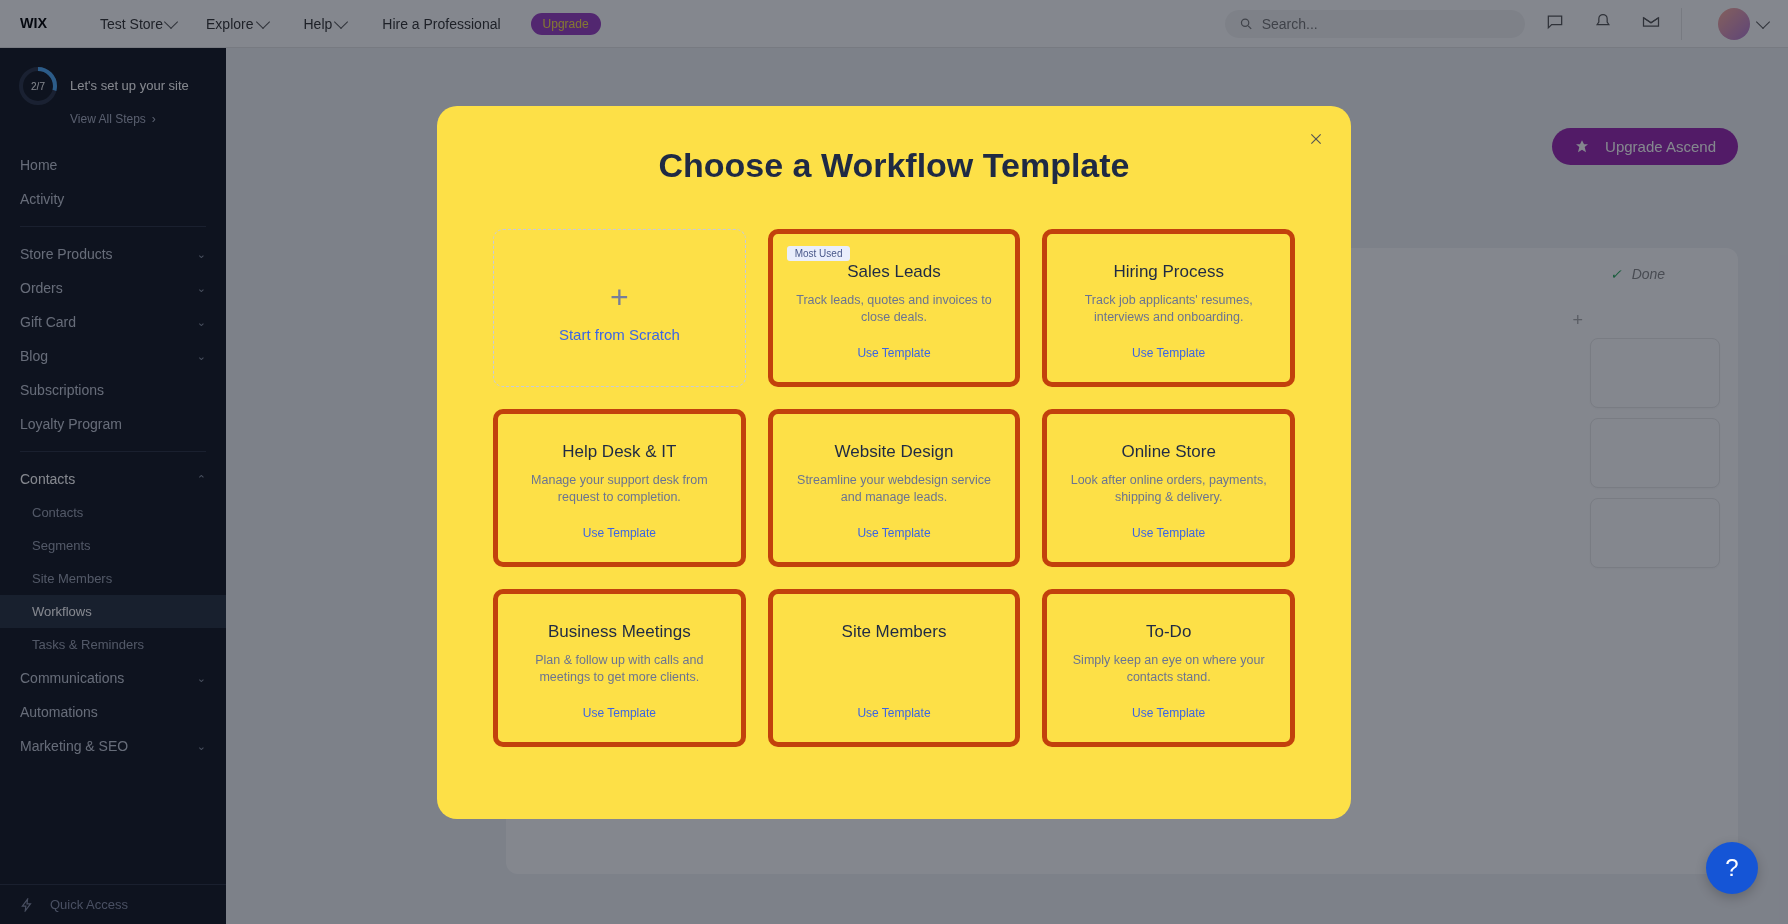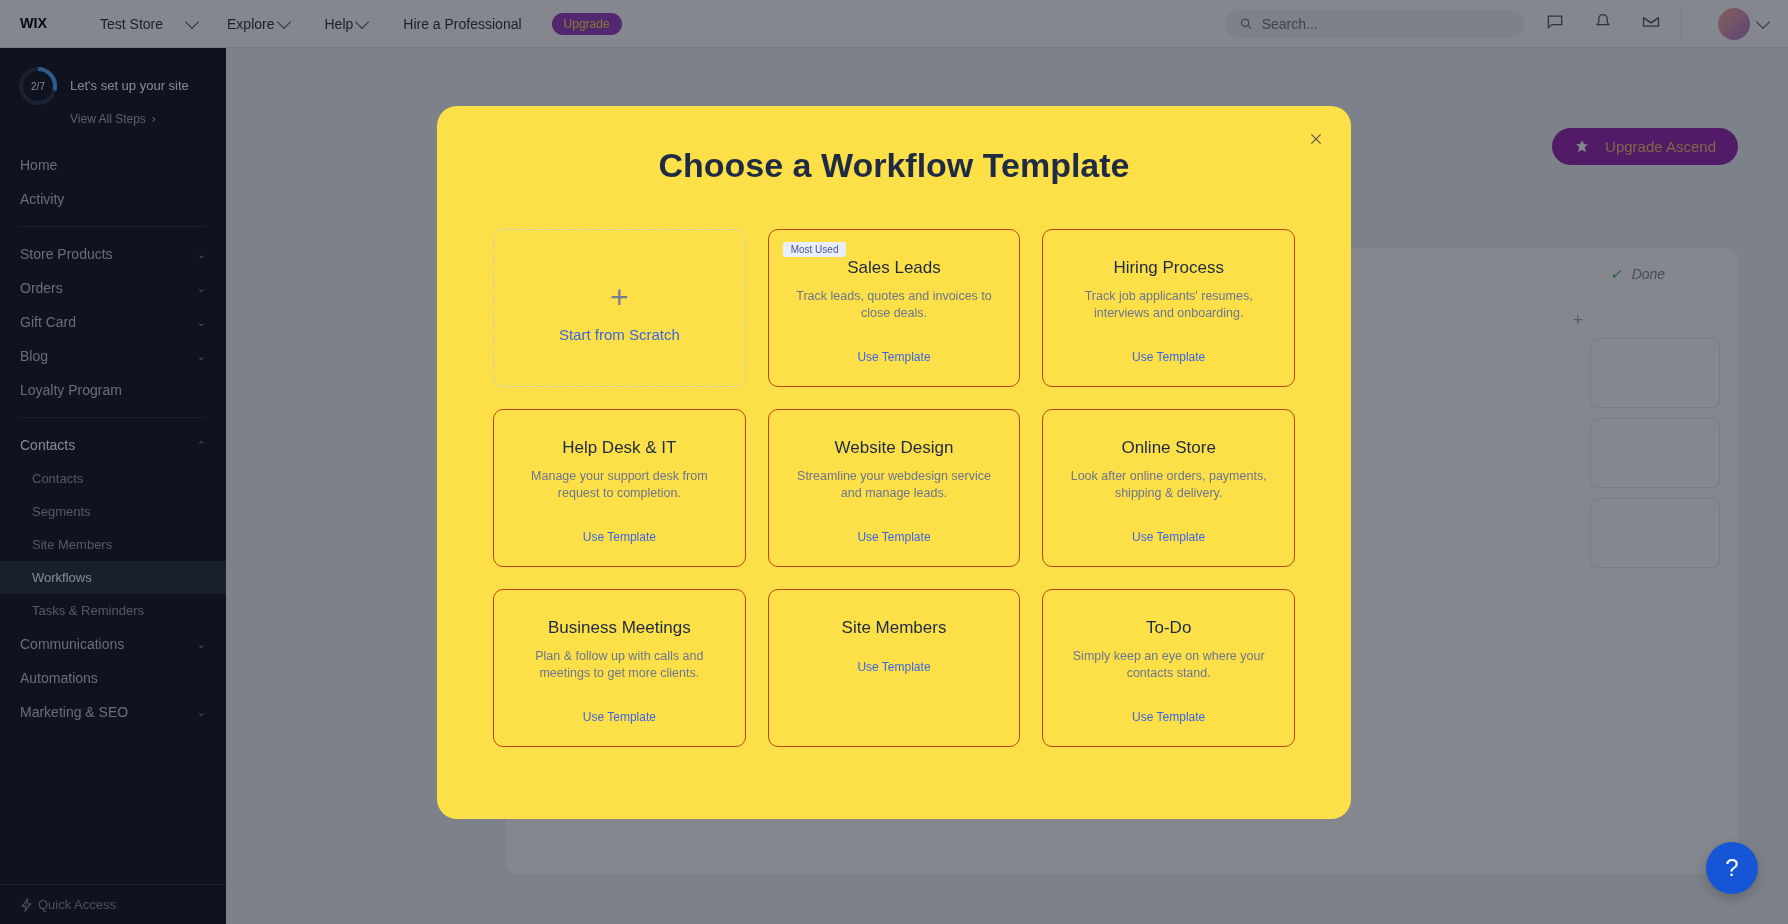--- a/index.html
+++ b/index.html
@@ -27,21 +27,21 @@
       width: 48px;
       height: 20px;
       margin-right: 20px;
       display: flex;
       align-items: center;
       gap: 2px;
     }
     .topbar-site-switch {
       display: flex;
       align-items: center;
-      gap: 24px;
+      gap: 3px;
       padding: 6px 12px;
       font-size: 14px;
       color: #333;
       cursor: pointer;
     }
     .topbar-link {
       display: flex;
       align-items: center;
       gap: 4px;
       margin: 0 18px;
@@ -180,42 +180,42 @@
     }
     .quick-access {
       position: absolute;
       bottom: 0;
       width: 226px;
       background: #131720;
       border-top: 1px solid #2a3140;
       padding: 12px 20px;
       display: flex;
       align-items: center;
-      gap: 4px;
+      gap: 16px;
       color: #888fa6;
       font-size: 13px;
       cursor: pointer;
     }
     .main {
       flex: 1;
       position: relative;
       background: #f0f2f5;
       padding: 30px 40px;
     }
     .banner {
       position: absolute;
       top: 80px;
       right: 50px;
       display: flex;
       align-items: center;
       gap: 12px;
     }
     .btn-ascend {
       background: #9a27b0;
-      color: #fdba74;
+      color: #ffffff;
       padding: 10px 22px;
       border-radius: 20px;
       font-size: 15px;
       display: flex;
       align-items: center;
       gap: 15px;
       cursor: pointer;
     }
     .panel {
       position: absolute;
@@ -290,29 +290,30 @@
       font-weight: 600;
       color: #1f2a44;
       margin-bottom: 44px;
     }
     .tmpl-grid {
       display: grid;
       grid-template-columns: repeat(3, 1fr);
       gap: 22px;
     }
     .tmpl-card {
-      border: 1px solid #c2410c;
+      border: 5px solid #c2410c;
       border-radius: 10px;
       padding: 28px 20px 22px;
       text-align: center;
       position: relative;
       height: 158px;
       display: flex;
       flex-direction: column;
       align-items: center;
+      justify-content: space-between;
     }
     .tmpl-card.scratch {
       border: 1px dashed #c5cadd;
       justify-content: center;
       cursor: pointer;
     }
     .plus-big {
       font-size: 32px;
       color: #777e99;
       margin-bottom: 10px;
@@ -455,20 +456,23 @@
       </div>
     <div class="nav-item">
         <span>Gift Card</span>
         <span class="nav-caret">⌄</span>
       </div>
     <div class="nav-item">
         <span>Blog</span>
         <span class="nav-caret">⌄</span>
       </div>
     <div class="nav-item">
+        <span>Subscriptions</span>
+      </div>
+    <div class="nav-item">
         <span>Loyalty Program</span>
       </div>
     <div class="nav-sep"></div>
     <div class="nav-item expanded">
         <span>Contacts</span>
         <span class="nav-caret">⌃</span>
       </div>
     <div class="nav-item sub">
         <span>Contacts</span>
       </div>

